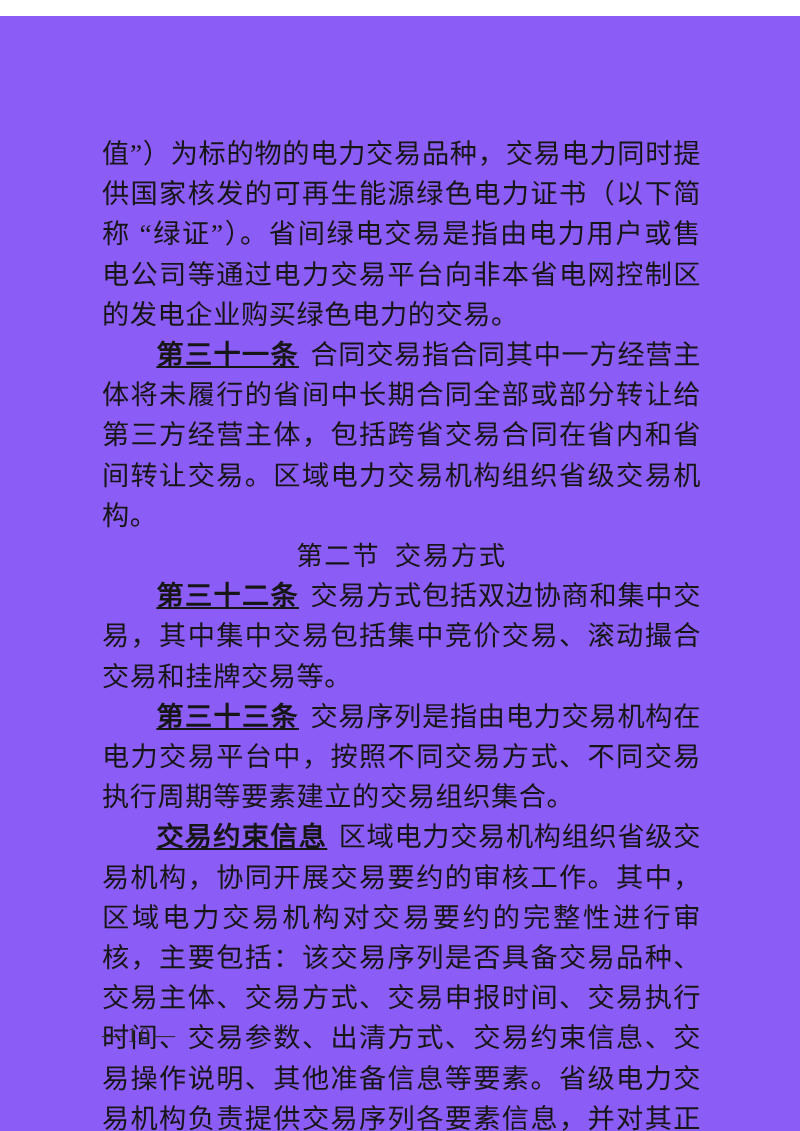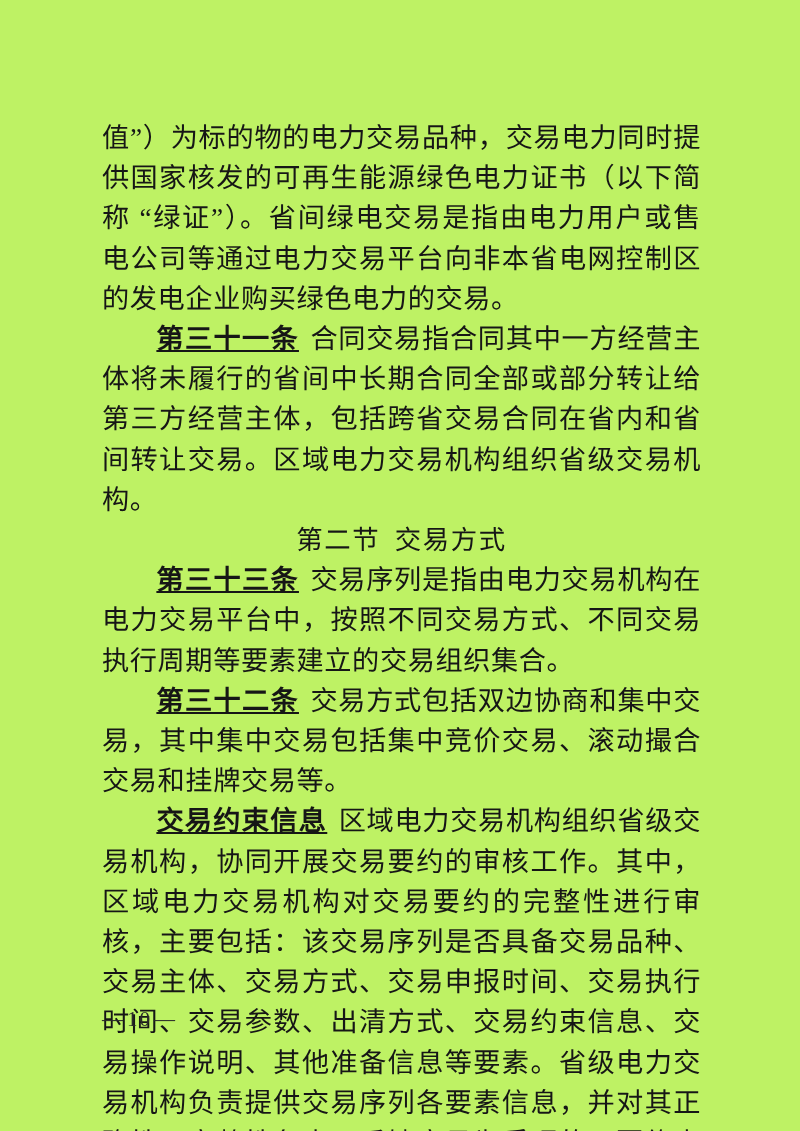--- a/index.html
+++ b/index.html
@@ -14,21 +14,22 @@
     position: relative;
     overflow: hidden;
     font-family: "Liberation Serif", "DejaVu Serif", serif;
     color: #161616;
     -webkit-font-smoothing: antialiased;
   }
 
   #page {
     position: absolute;
     inset: 0;
-    background: #bef264;
+    background: #8b5cf6;
+    margin-top: 16px;
   }
 
   
   #content {
     position: absolute;
     left: 102px;
     top: 118px;
     width: 599px;
   }
 
@@ -92,23 +93,23 @@
 <div id="page">
 
   <div id="content">
 
     <p class="para">值”）为标的物的电力交易品种，交易电力同时提供国家核发的可再生能源绿色电力证书（以下简称 “绿证”）。省间绿电交易是指由电力用户或售电公司等通过电力交易平台向非本省电网控制区的发电企业购买绿色电力的交易。</p>
 
     <p class="para indent"><span class="article-no">第三十一条</span><span>合同交易指合同其中一方经营主体将未履行的省间中长期合同全部或部分转让给第三方经营主体，包括跨省交易合同在省内和省间转让交易。区域电力交易机构组织省级交易机构。</span></p>
 
     <p class="section-heading"><span>第二节</span><span class="heading-gap">交易方式</span></p>
 
+    <p class="para indent"><span class="article-no">第三十二条</span><span>交易方式包括双边协商和集中交易，其中集中交易包括集中竞价交易、滚动撮合交易和挂牌交易等。</span></p>
+
     <p class="para indent"><span class="article-no">第三十三条</span><span>交易序列是指由电力交易机构在电力交易平台中，按照不同交易方式、不同交易执行周期等要素建立的交易组织集合。</span></p>
-
-    <p class="para indent"><span class="article-no">第三十二条</span><span>交易方式包括双边协商和集中交易，其中集中交易包括集中竞价交易、滚动撮合交易和挂牌交易等。</span></p>
 
     <p class="para indent"><span class="article-no">交易约束信息</span><span>区域电力交易机构组织省级交易机构，协同开展交易要约的审核工作。其中，区域电力交易机构对交易要约的完整性进行审核，主要包括：该交易序列是否具备交易品种、交易主体、交易方式、交易申报时间、交易执行时间、交易参数、出清方式、交易约束信息、交易操作说明、其他准备信息等要素。省级电力交易机构负责提供交易序列各要素信息，并对其正确性、完整性负责。反馈意见为受理的，要约内容确定；反馈意见为返回的，要约可修改后再次提交，受理时限重计。</span></p>
 
   </div>
 
   <div id="footer"><span>—</span><span class="pno">10</span><span>—</span></div>
 
 </div>
 
 </body></html>

